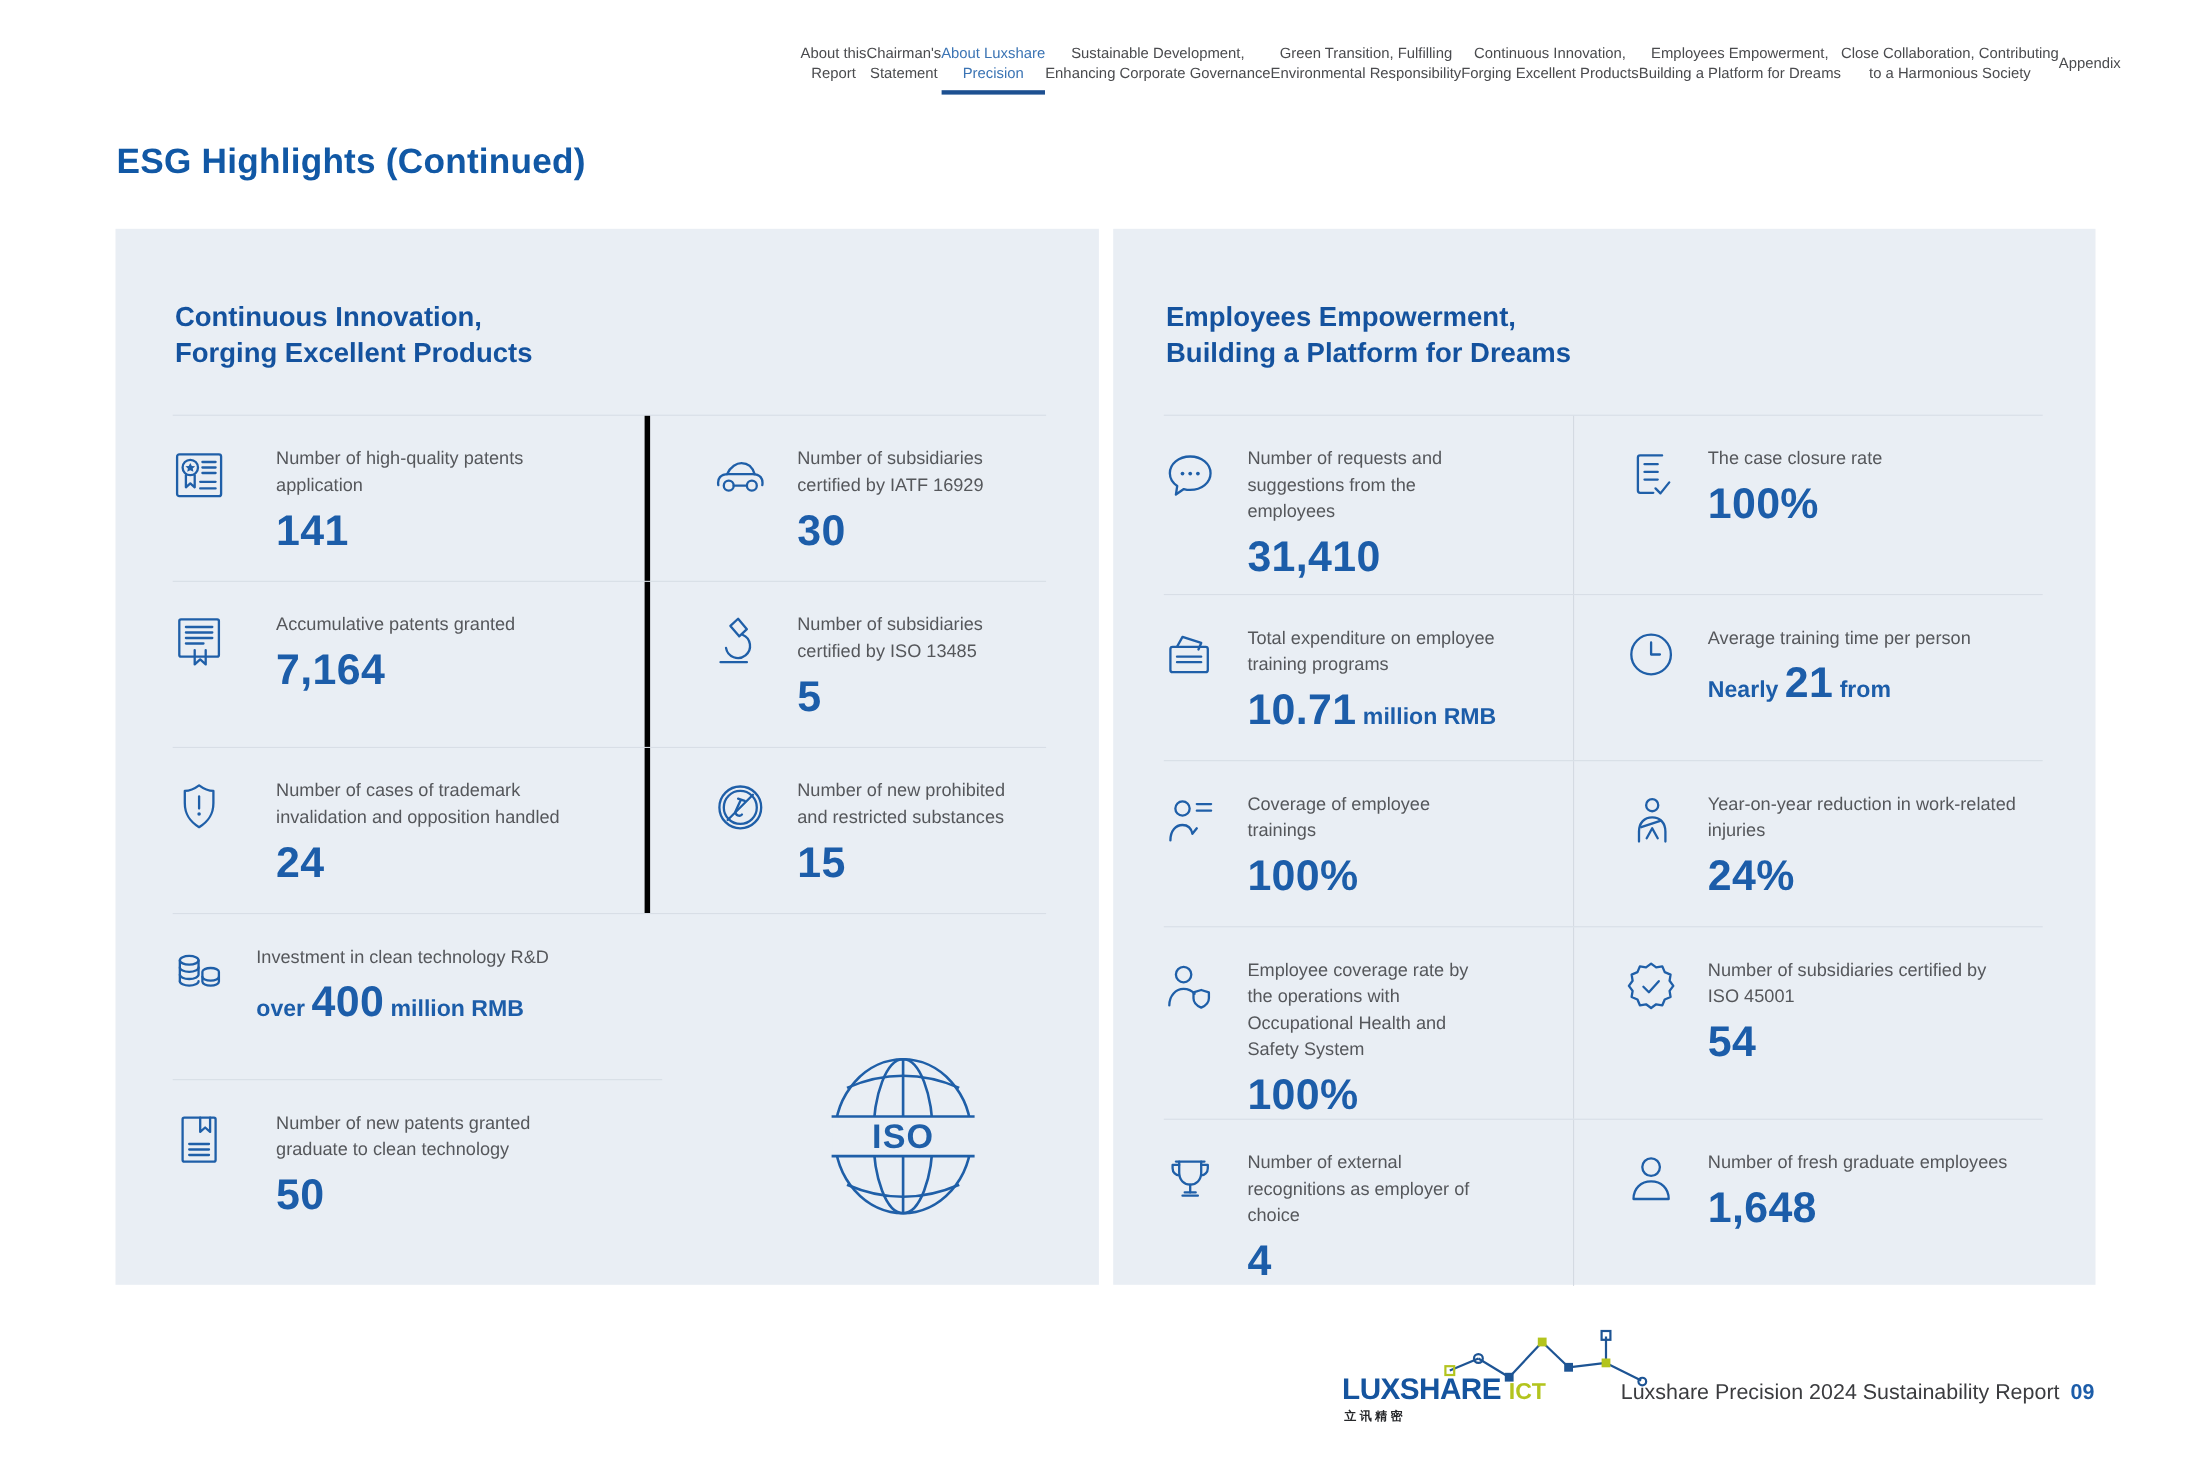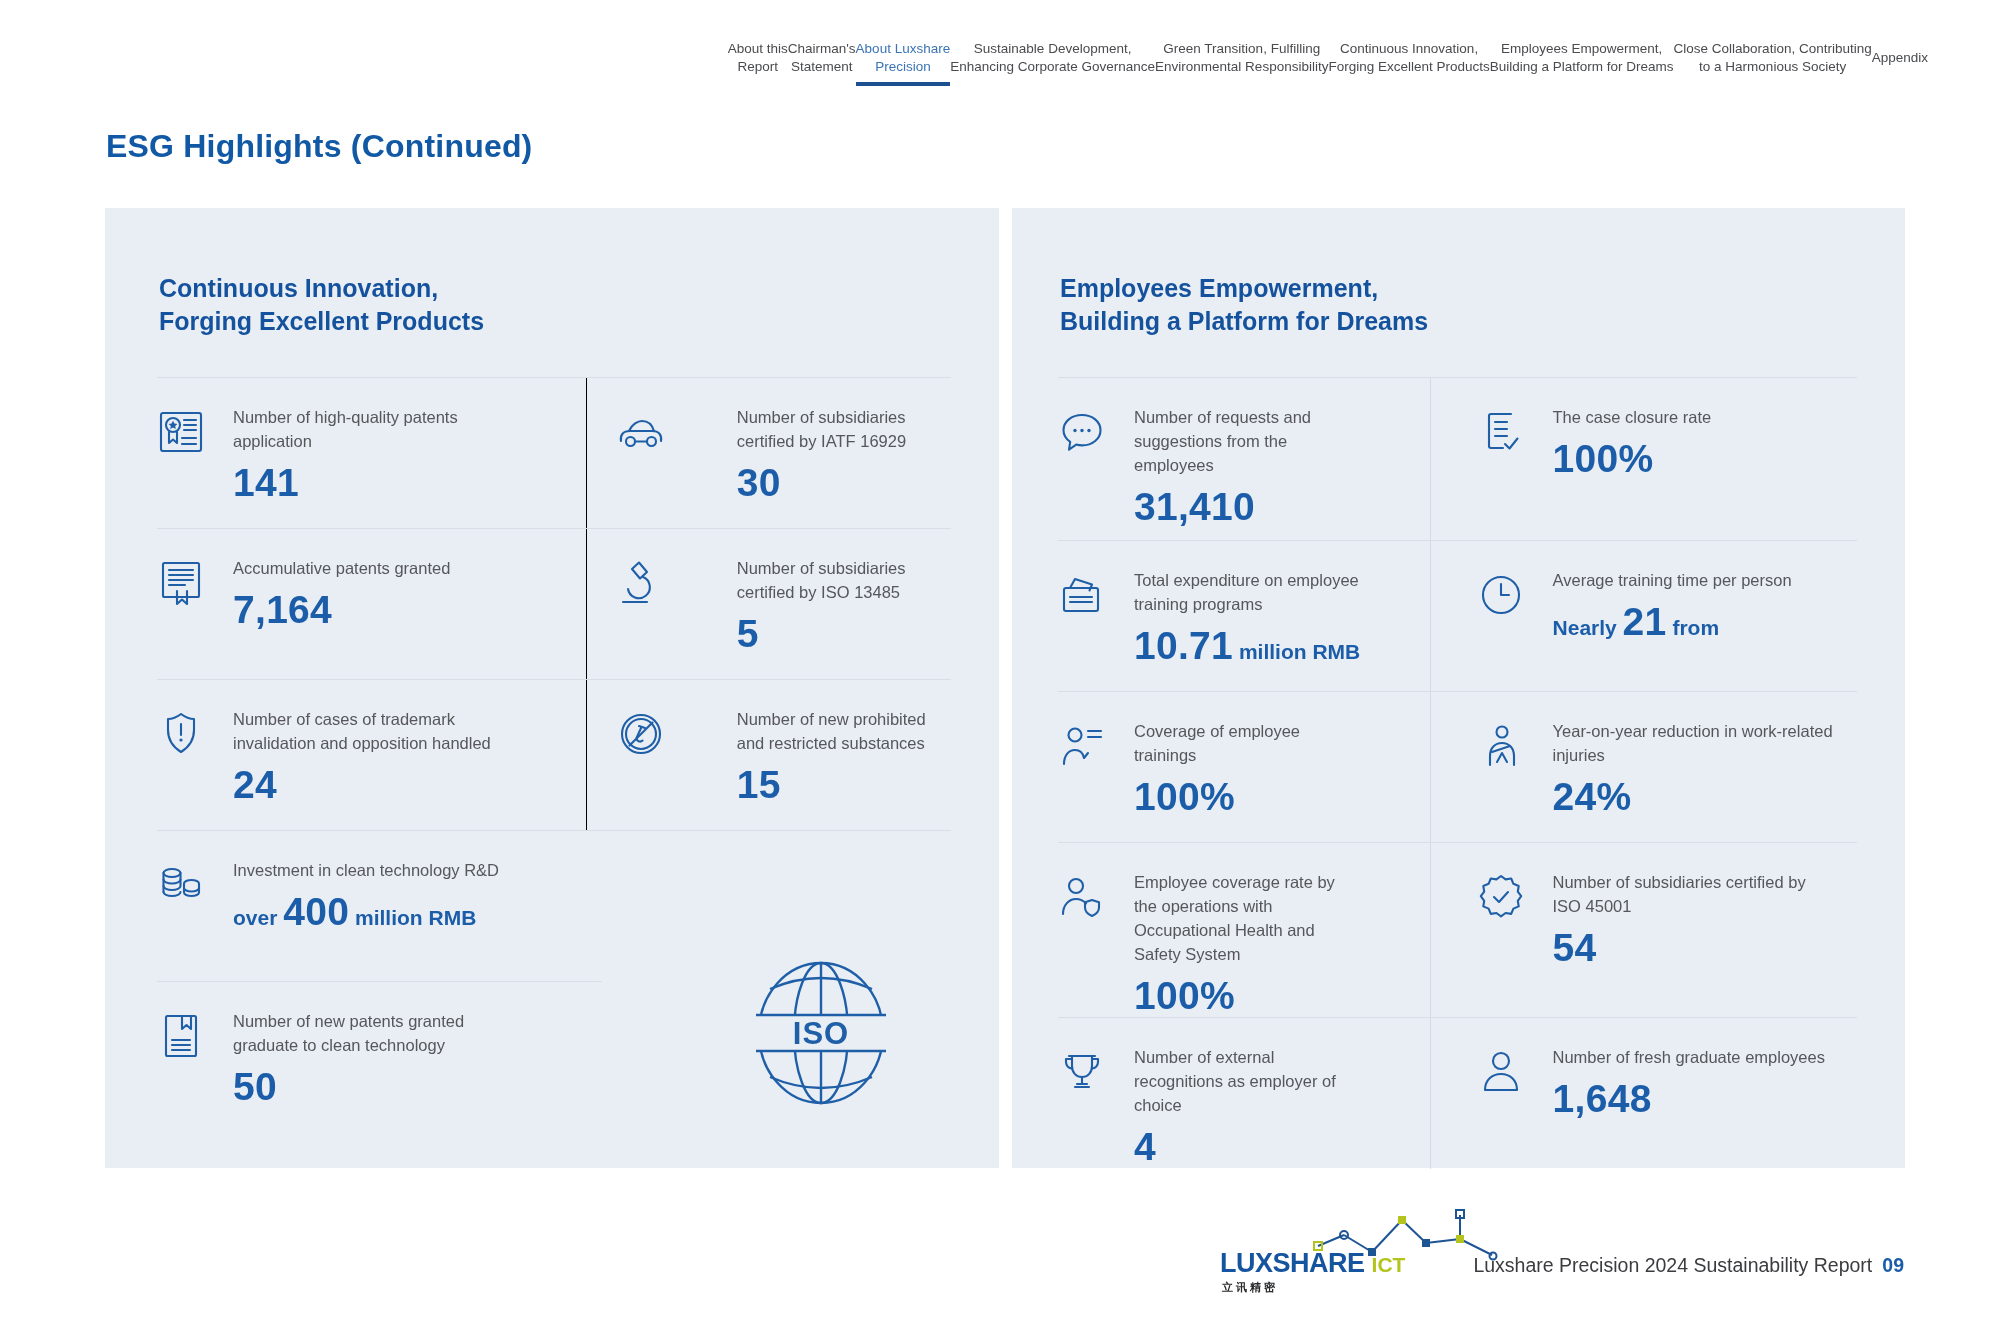--- a/index.html
+++ b/index.html
@@ -42,22 +42,22 @@
   .panel-title {
     font-size:25px; font-weight:700; color:#14529e; line-height:1.3;
     margin:14px 0 40px 2px;
   }
   .hr { height:1px; background:#d8dee6; }
   .hr.half { width:56%; }
 
   .row { display:flex; min-height:150px; position:relative; }
   .row.tall { min-height:162px; }
   .cell { display:flex; padding-top:28px; }
-  .p1 .cellA { width:54%;  padding-right:18px; }
-  .p1 .cellB { width:46%;  border-left:1px solid #000000; padding-left:30px;gap:44px; }
+  .p1 .cellA { width:54%;  padding-right:18px;gap:18px; }
+  .p1 .cellB { width:46%;  border-left:5px solid #000000; padding-left:58px; }
   .p2 .cellA { width:46.5%; padding-right:14px; }
   .p2 .cellB { width:53.5%; border-left:1px solid #d4dae2; padding-left:46px; }
   .cell.full { width:100%; }
 
   .ic { flex:0 0 48px; width:48px; height:48px; margin-right:28px; margin-top:2px; }
   .ic svg { width:48px; height:48px; }
   .ic svg path, .ic svg circle, .ic svg rect, .ic svg ellipse, .ic svg line, .ic svg polygon {
     stroke:#1f5fa8; stroke-width:2.1; fill:none;
     stroke-linecap:round; stroke-linejoin:round;
   }

